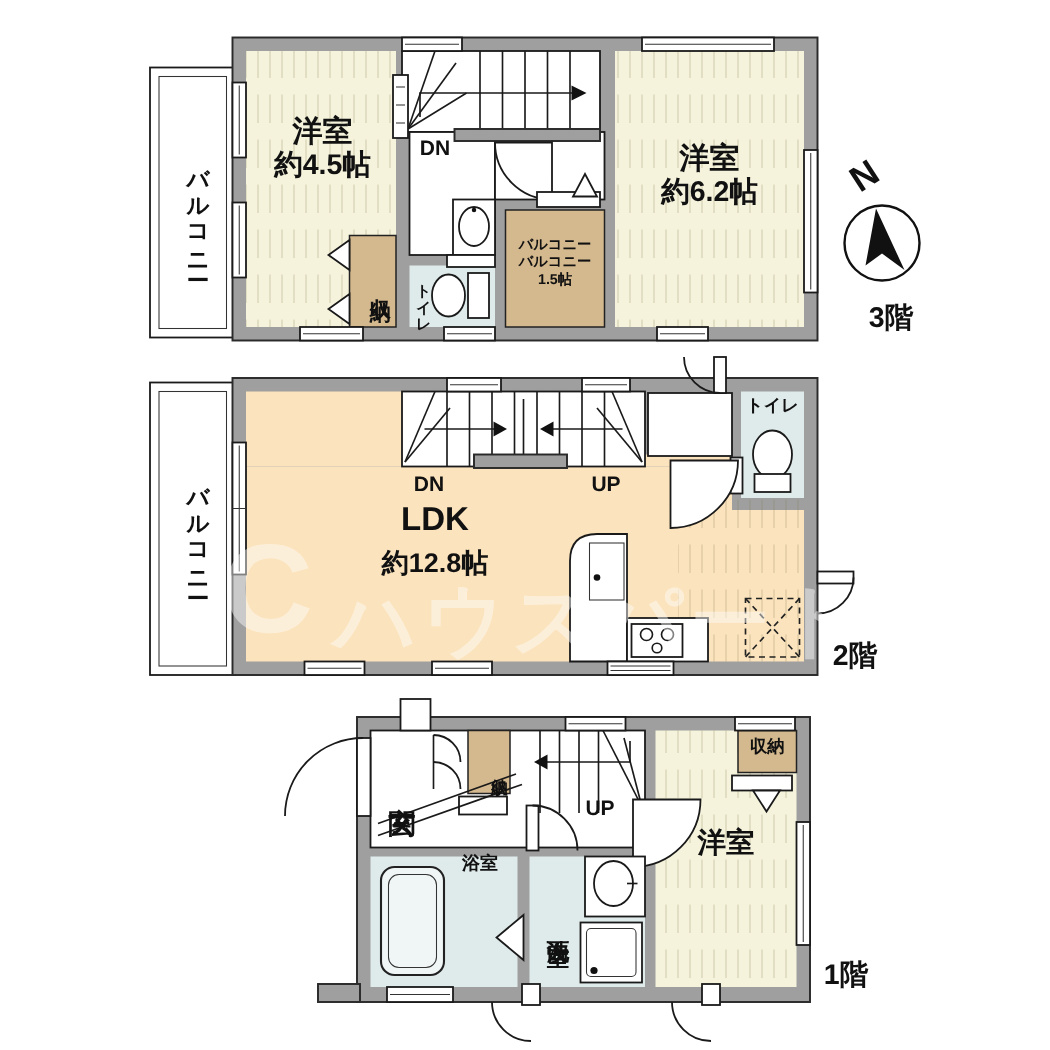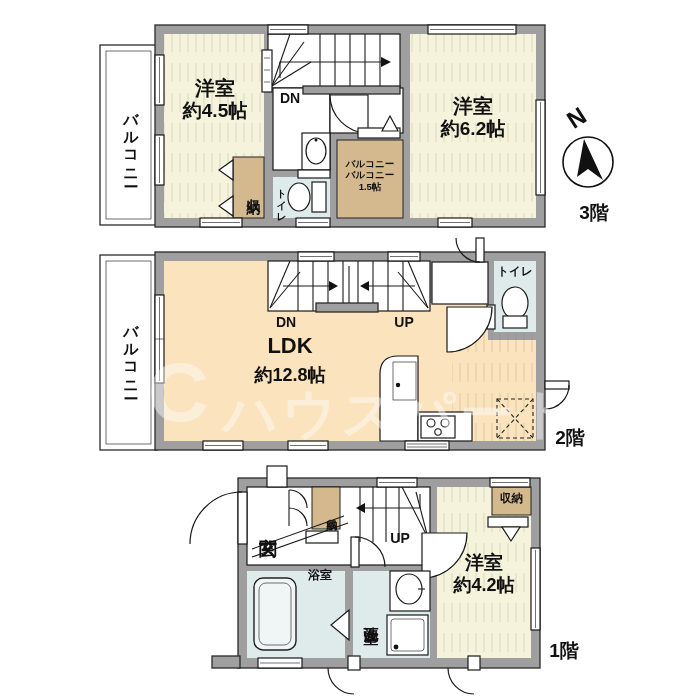--- a/index.html
+++ b/index.html
@@ -307,21 +307,20 @@
 <div class="lbl" style="left:494px;top:265px;width:42px;font-size:11.5px;letter-spacing:0;">トイレ</div>
 <div class="lbl" style="left:225px;top:333px;width:130px;font-size:22px;">LDK</div>
 <div class="lbl" style="left:215px;top:365px;width:150px;font-size:18px;">約12.8帖</div>
 <div class="lbl" style="left:546px;top:427px;width:48px;font-size:19px;">2階</div>
 
 <div class="lbl v" style="left:250px;top:491px;width:28px;height:70px;font-size:18px;">玄関</div>
 <div class="lbl v" style="left:314px;top:490px;width:24px;height:40px;font-size:11px;letter-spacing:0;">収納</div>
 <div class="lbl" style="left:382px;top:530px;width:36px;font-size:14px;font-weight:700;">UP</div>
 <div class="lbl" style="left:437px;top:552px;width:94px;font-size:19px;">
   <div>洋室</div>
-  <div style="font-size:18px;">約4.2帖</div>
 </div>
 <div class="lbl" style="left:492px;top:492px;width:39px;font-size:11.5px;letter-spacing:0;">収納</div>
 <div class="lbl" style="left:294px;top:568px;width:52px;font-size:12px;">浴室</div>
 <div class="lbl v" style="left:356px;top:576px;width:24px;height:80px;font-size:15px;letter-spacing:1px;">洗面室</div>
 <div class="lbl" style="left:540px;top:640px;width:48px;font-size:19px;">1階</div>
 
 <div id="watermark">
   <span class="wm-logo">C</span>
   <span class="wm-text">ハウスパートナー</span>
 </div>

